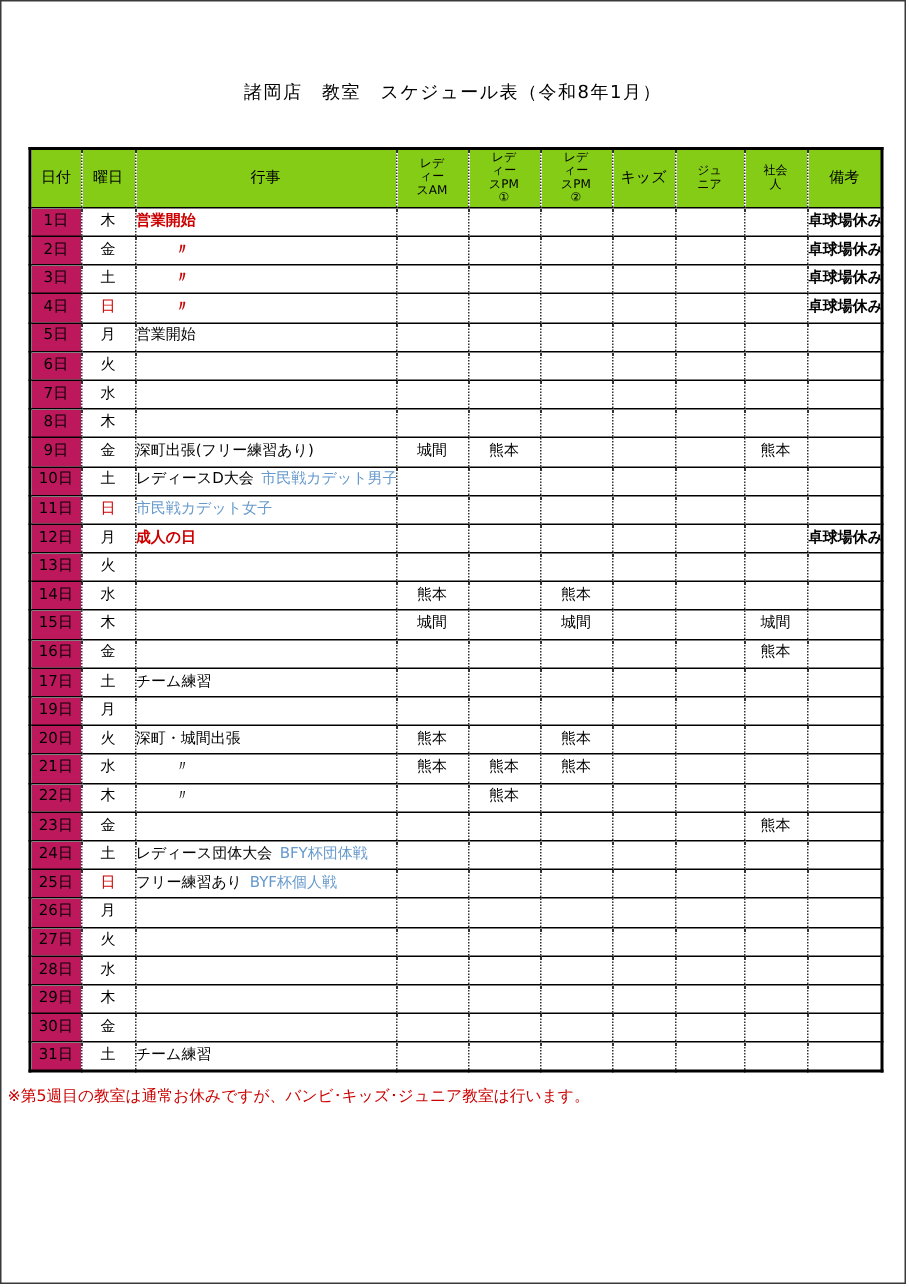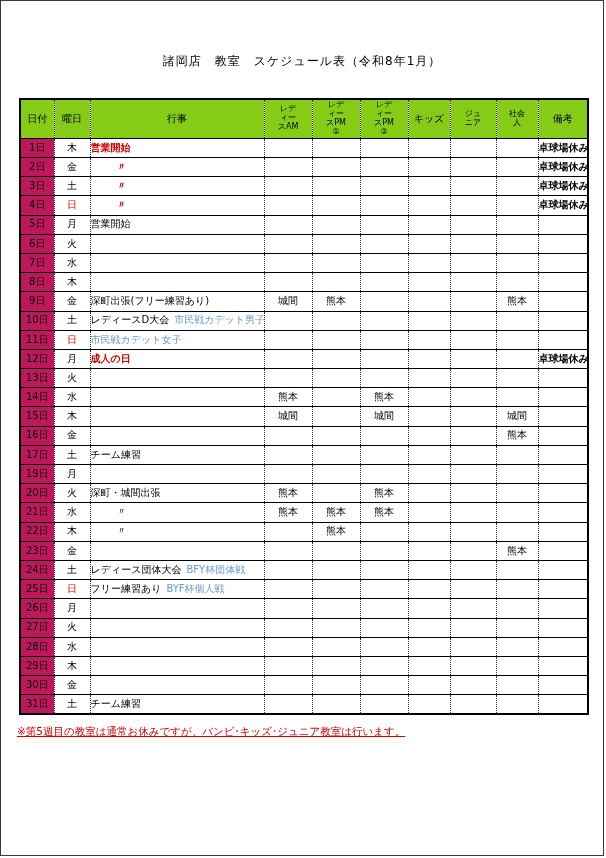--- a/index.html
+++ b/index.html
@@ -111,25 +111,24 @@
     font-size: 10px;
     color: #cc0000;
     font-weight: bold;
   }
   .red  { color: #cc0000; font-weight: bold; }
   .blue { color: #6699cc; text-align: right; }
   .ink  { color: #000000; }
   .sp { display: inline-block; width: 5px; }
 
   #footnotes {
-    margin: 7px 0 0 16px;
+    margin: 7px 0 0 4px;
     color: #cc0000;
     font-size: 10.5px;
     line-height: 1.85;
-    text-decoration: underline;
   }
   #footnotes div { white-space: nowrap; }
 </style>
 </head>
 <body>
 
 <div id="page">
 
   <h1 id="title">諸岡店　教室　スケジュール表（令和8年1月）</h1>
 

